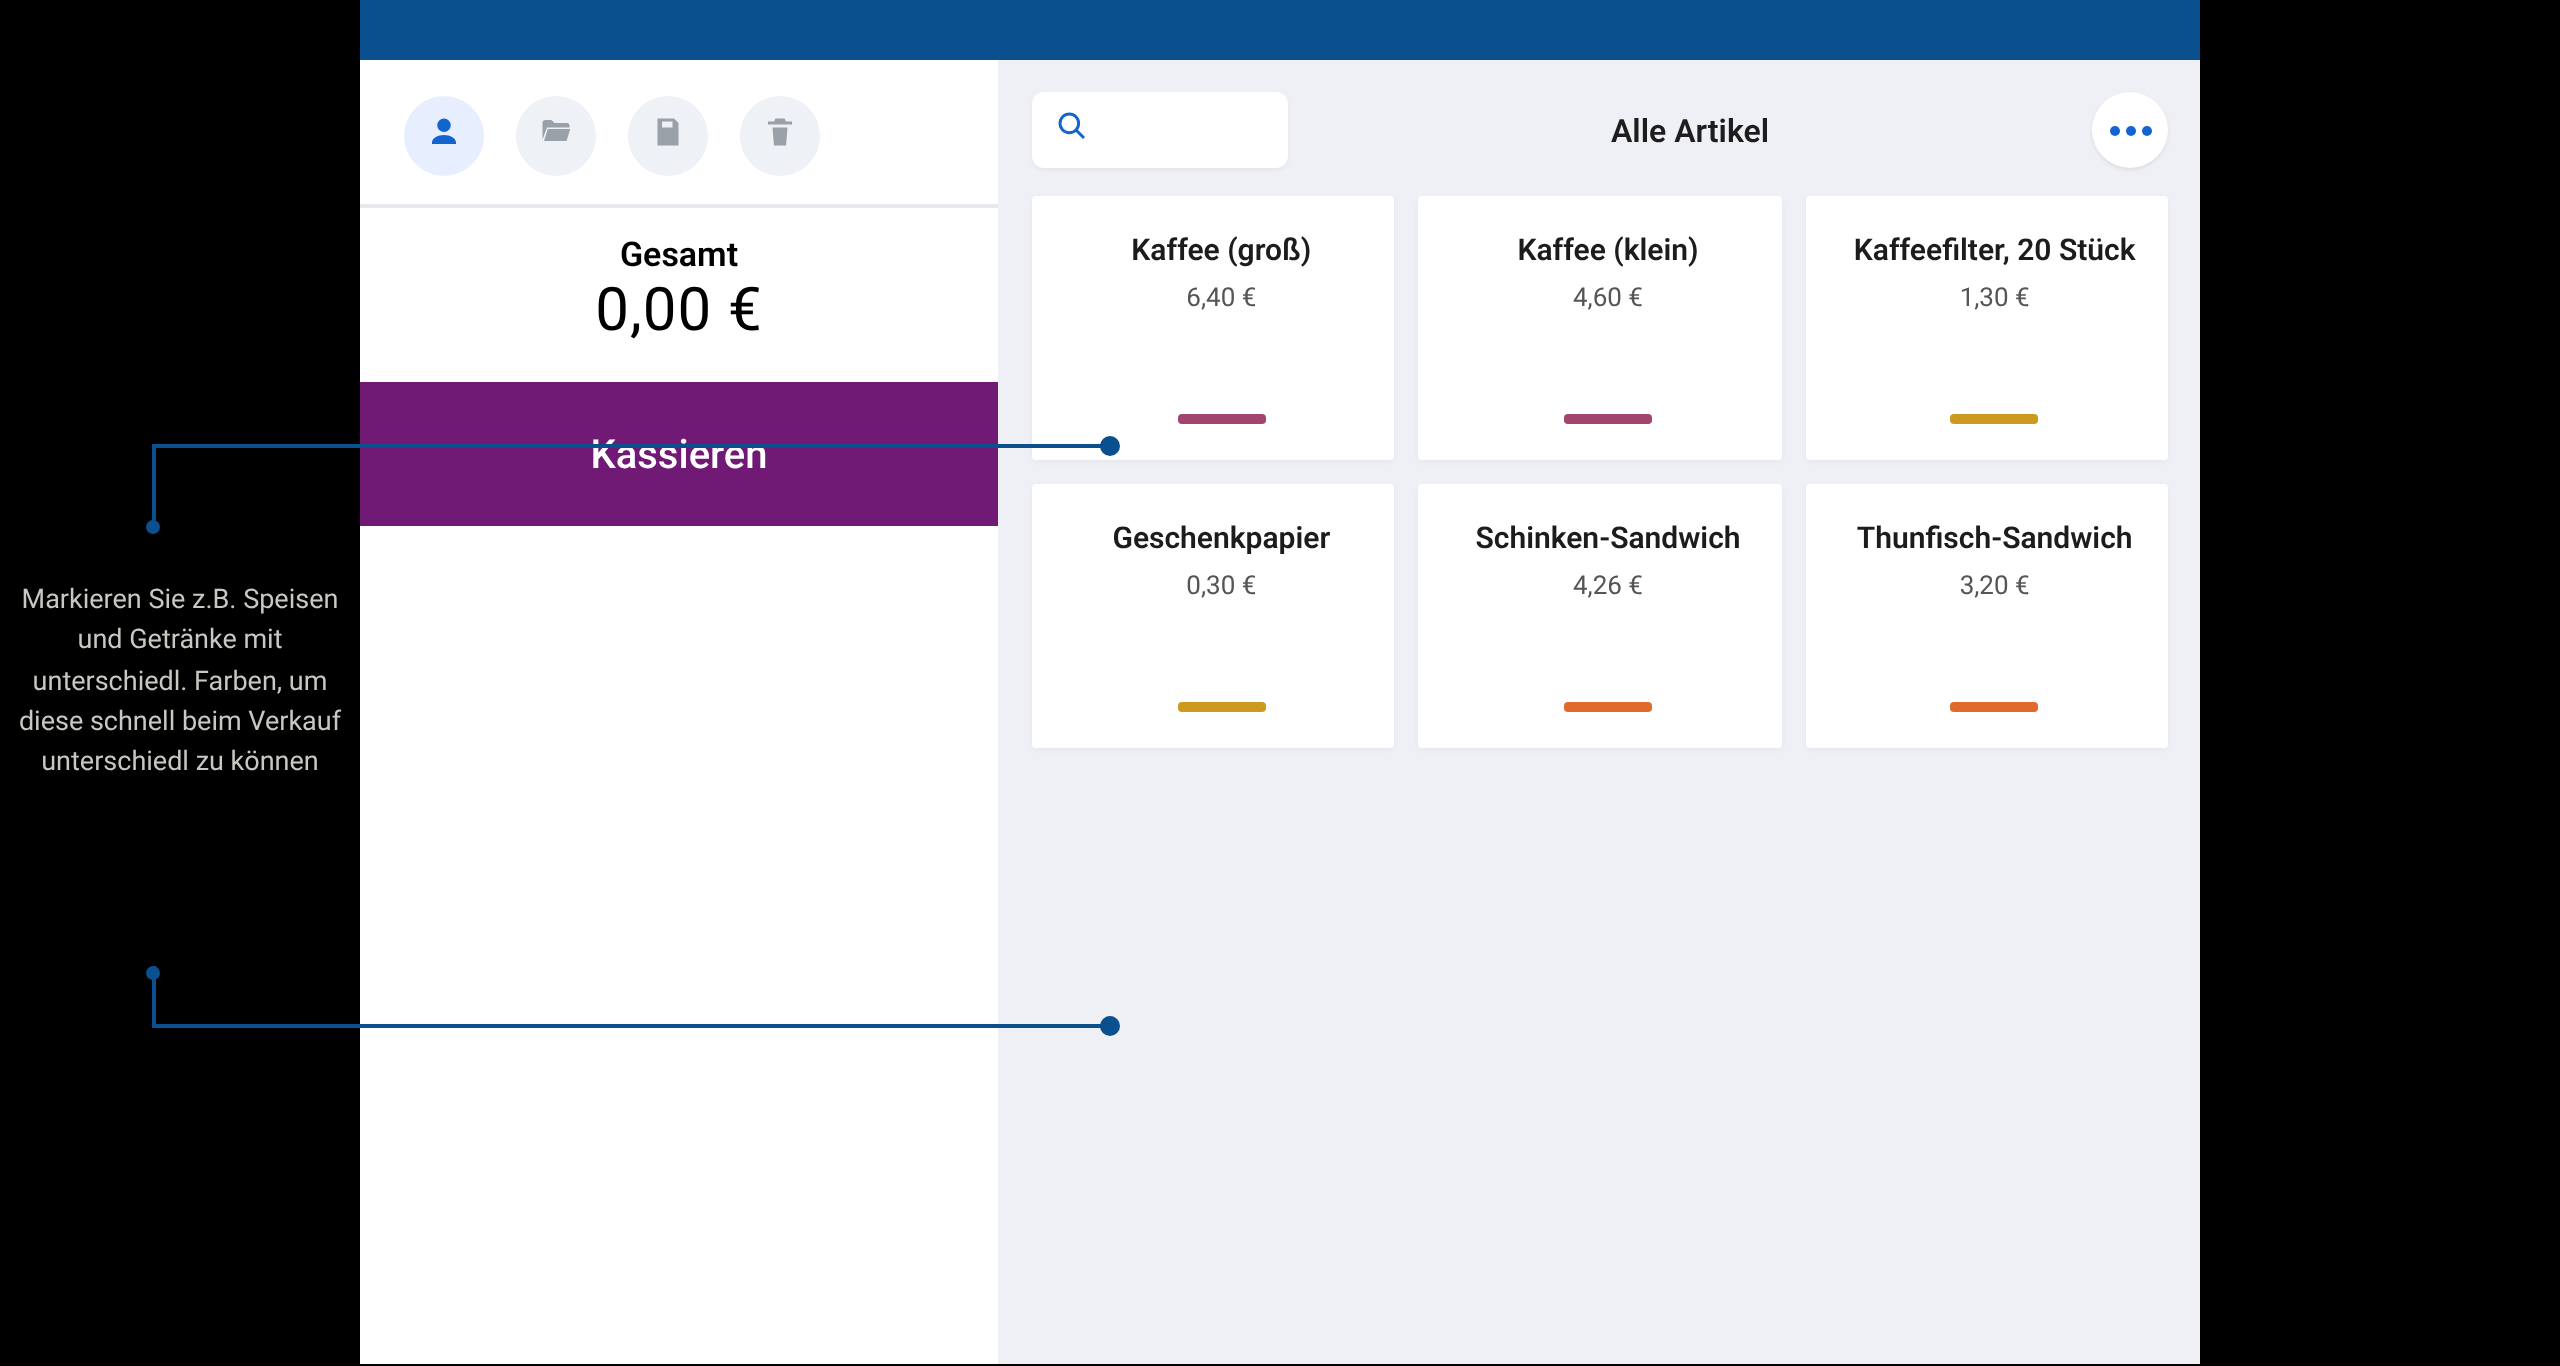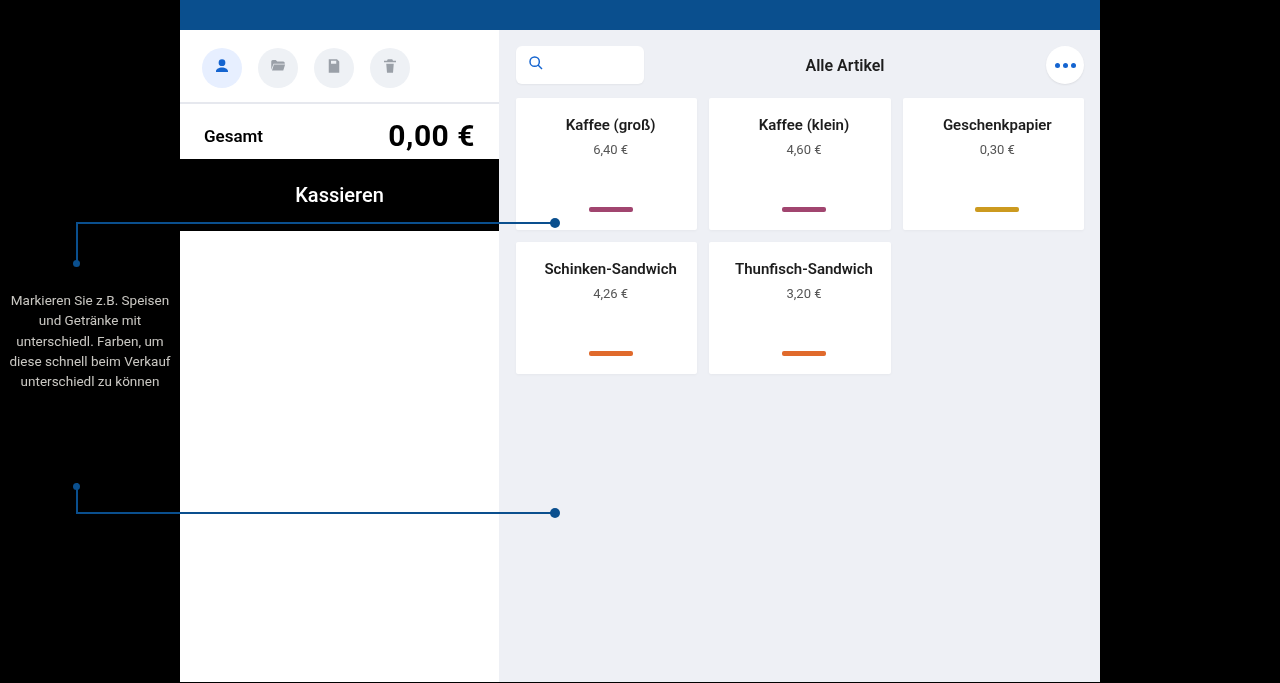--- a/index.html
+++ b/index.html
@@ -113,29 +113,30 @@
     font-size: 16px;
     color: #1c1c1c;
     font-weight: 400;
   }
 
   .cart-total {
     border-top: 1px solid #e6e8ee;
     display: flex;
     justify-content: space-between;
     align-items: center;
-    padding: 14px 24px 6px 24px;
+    padding: 14px 24px 18px 24px;
     font-size: 17px;
+    flex-direction: column;
   }
   .cart-total .label { font-weight: 600; }
-  .cart-total .amount { font-size: 30px; font-weight: 700; letter-spacing: .5px; }
+  .cart-total .amount { font-size: 30px; font-weight: 400; letter-spacing: .5px; }
 
   .btn-checkout {
     height: 72px;
-    background: #000000;
+    background: #701a75;
     color: #fff;
     font-size: 20px;
     font-weight: 500;
     display: flex; align-items: center; justify-content: center;
     cursor: pointer;
   }
 
   
   .catalog {
     flex: 1;
@@ -314,20 +315,25 @@
             <div class="tile-name">Kaffee (groß)</div>
             <div class="tile-price">6,40 €</div>
             <div class="tile-color" style="background: rgb(161, 69, 111);"></div>
           </div>
           <div class="tile">
             <div class="tile-name">Kaffee (klein)</div>
             <div class="tile-price">4,60 €</div>
             <div class="tile-color" style="background: rgb(161, 69, 111);"></div>
           </div>
           <div class="tile">
+            <div class="tile-name">Kaffeefilter, 20 Stück</div>
+            <div class="tile-price">1,30 €</div>
+            <div class="tile-color" style="background: rgb(204, 154, 31);"></div>
+          </div>
+          <div class="tile">
             <div class="tile-name">Geschenkpapier</div>
             <div class="tile-price">0,30 €</div>
             <div class="tile-color" style="background: rgb(204, 154, 31);"></div>
           </div>
           <div class="tile">
             <div class="tile-name">Schinken-Sandwich</div>
             <div class="tile-price">4,26 €</div>
             <div class="tile-color" style="background: rgb(224, 106, 44);"></div>
           </div>
           <div class="tile">

